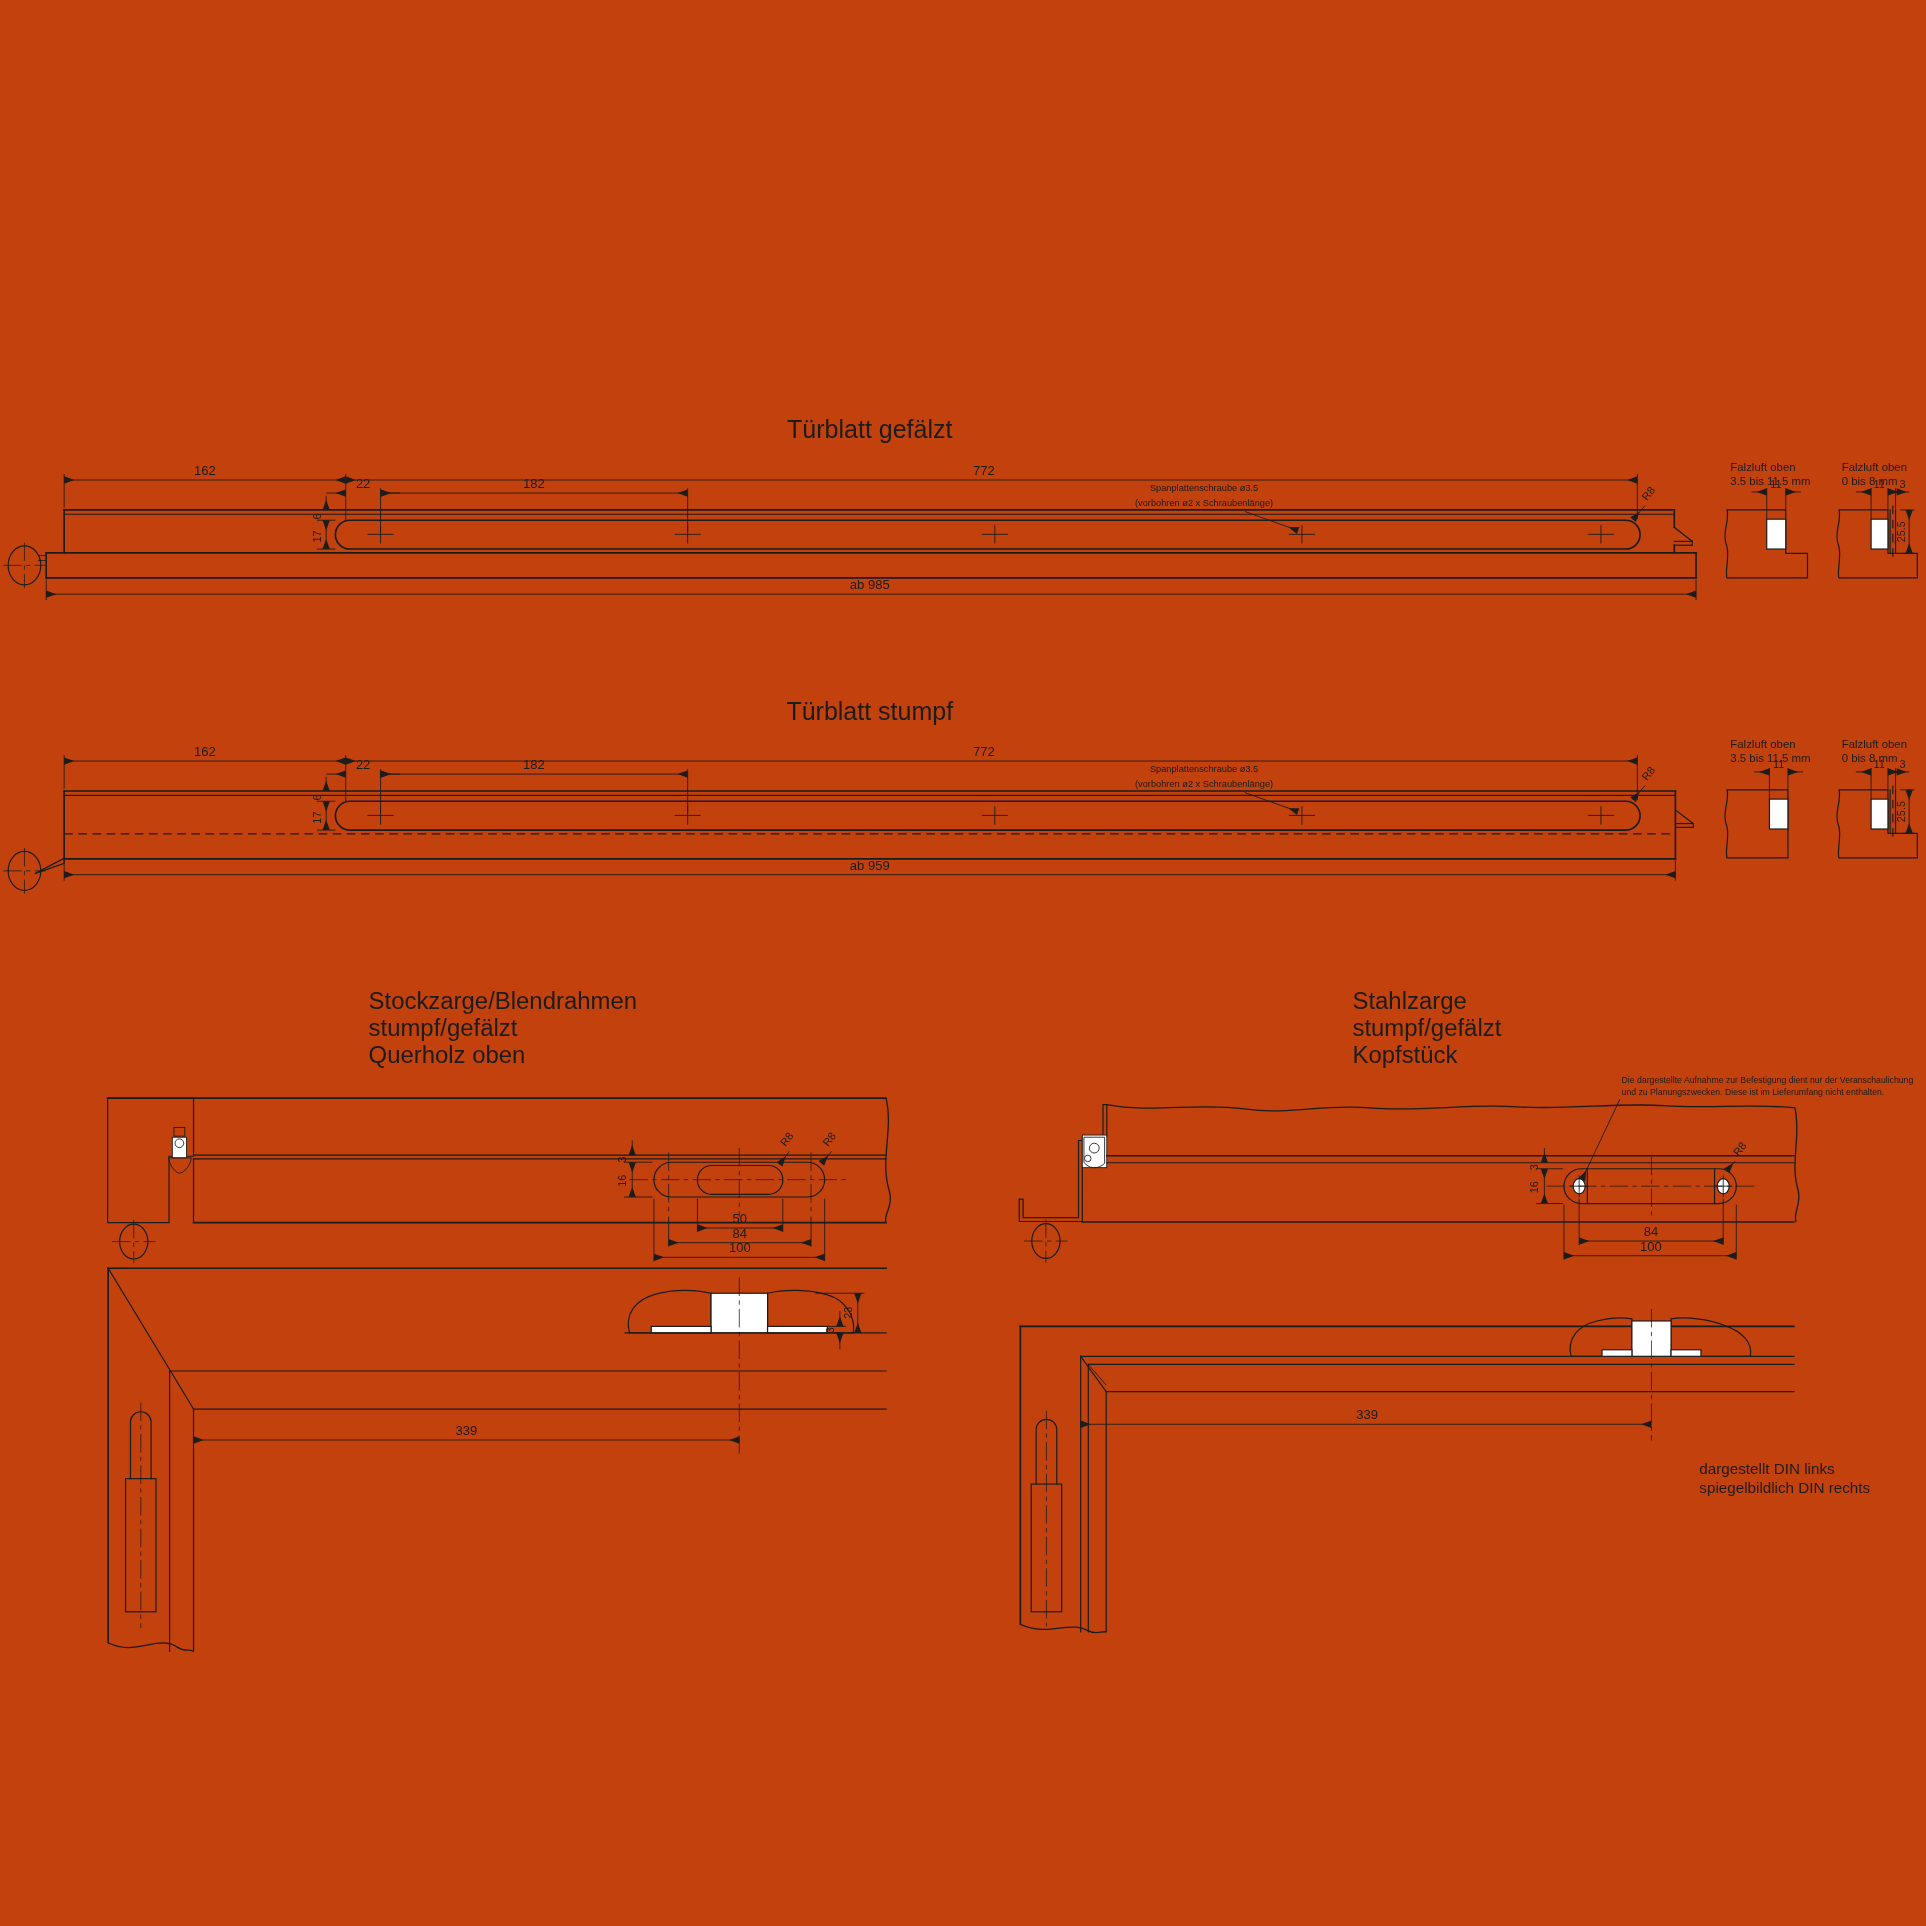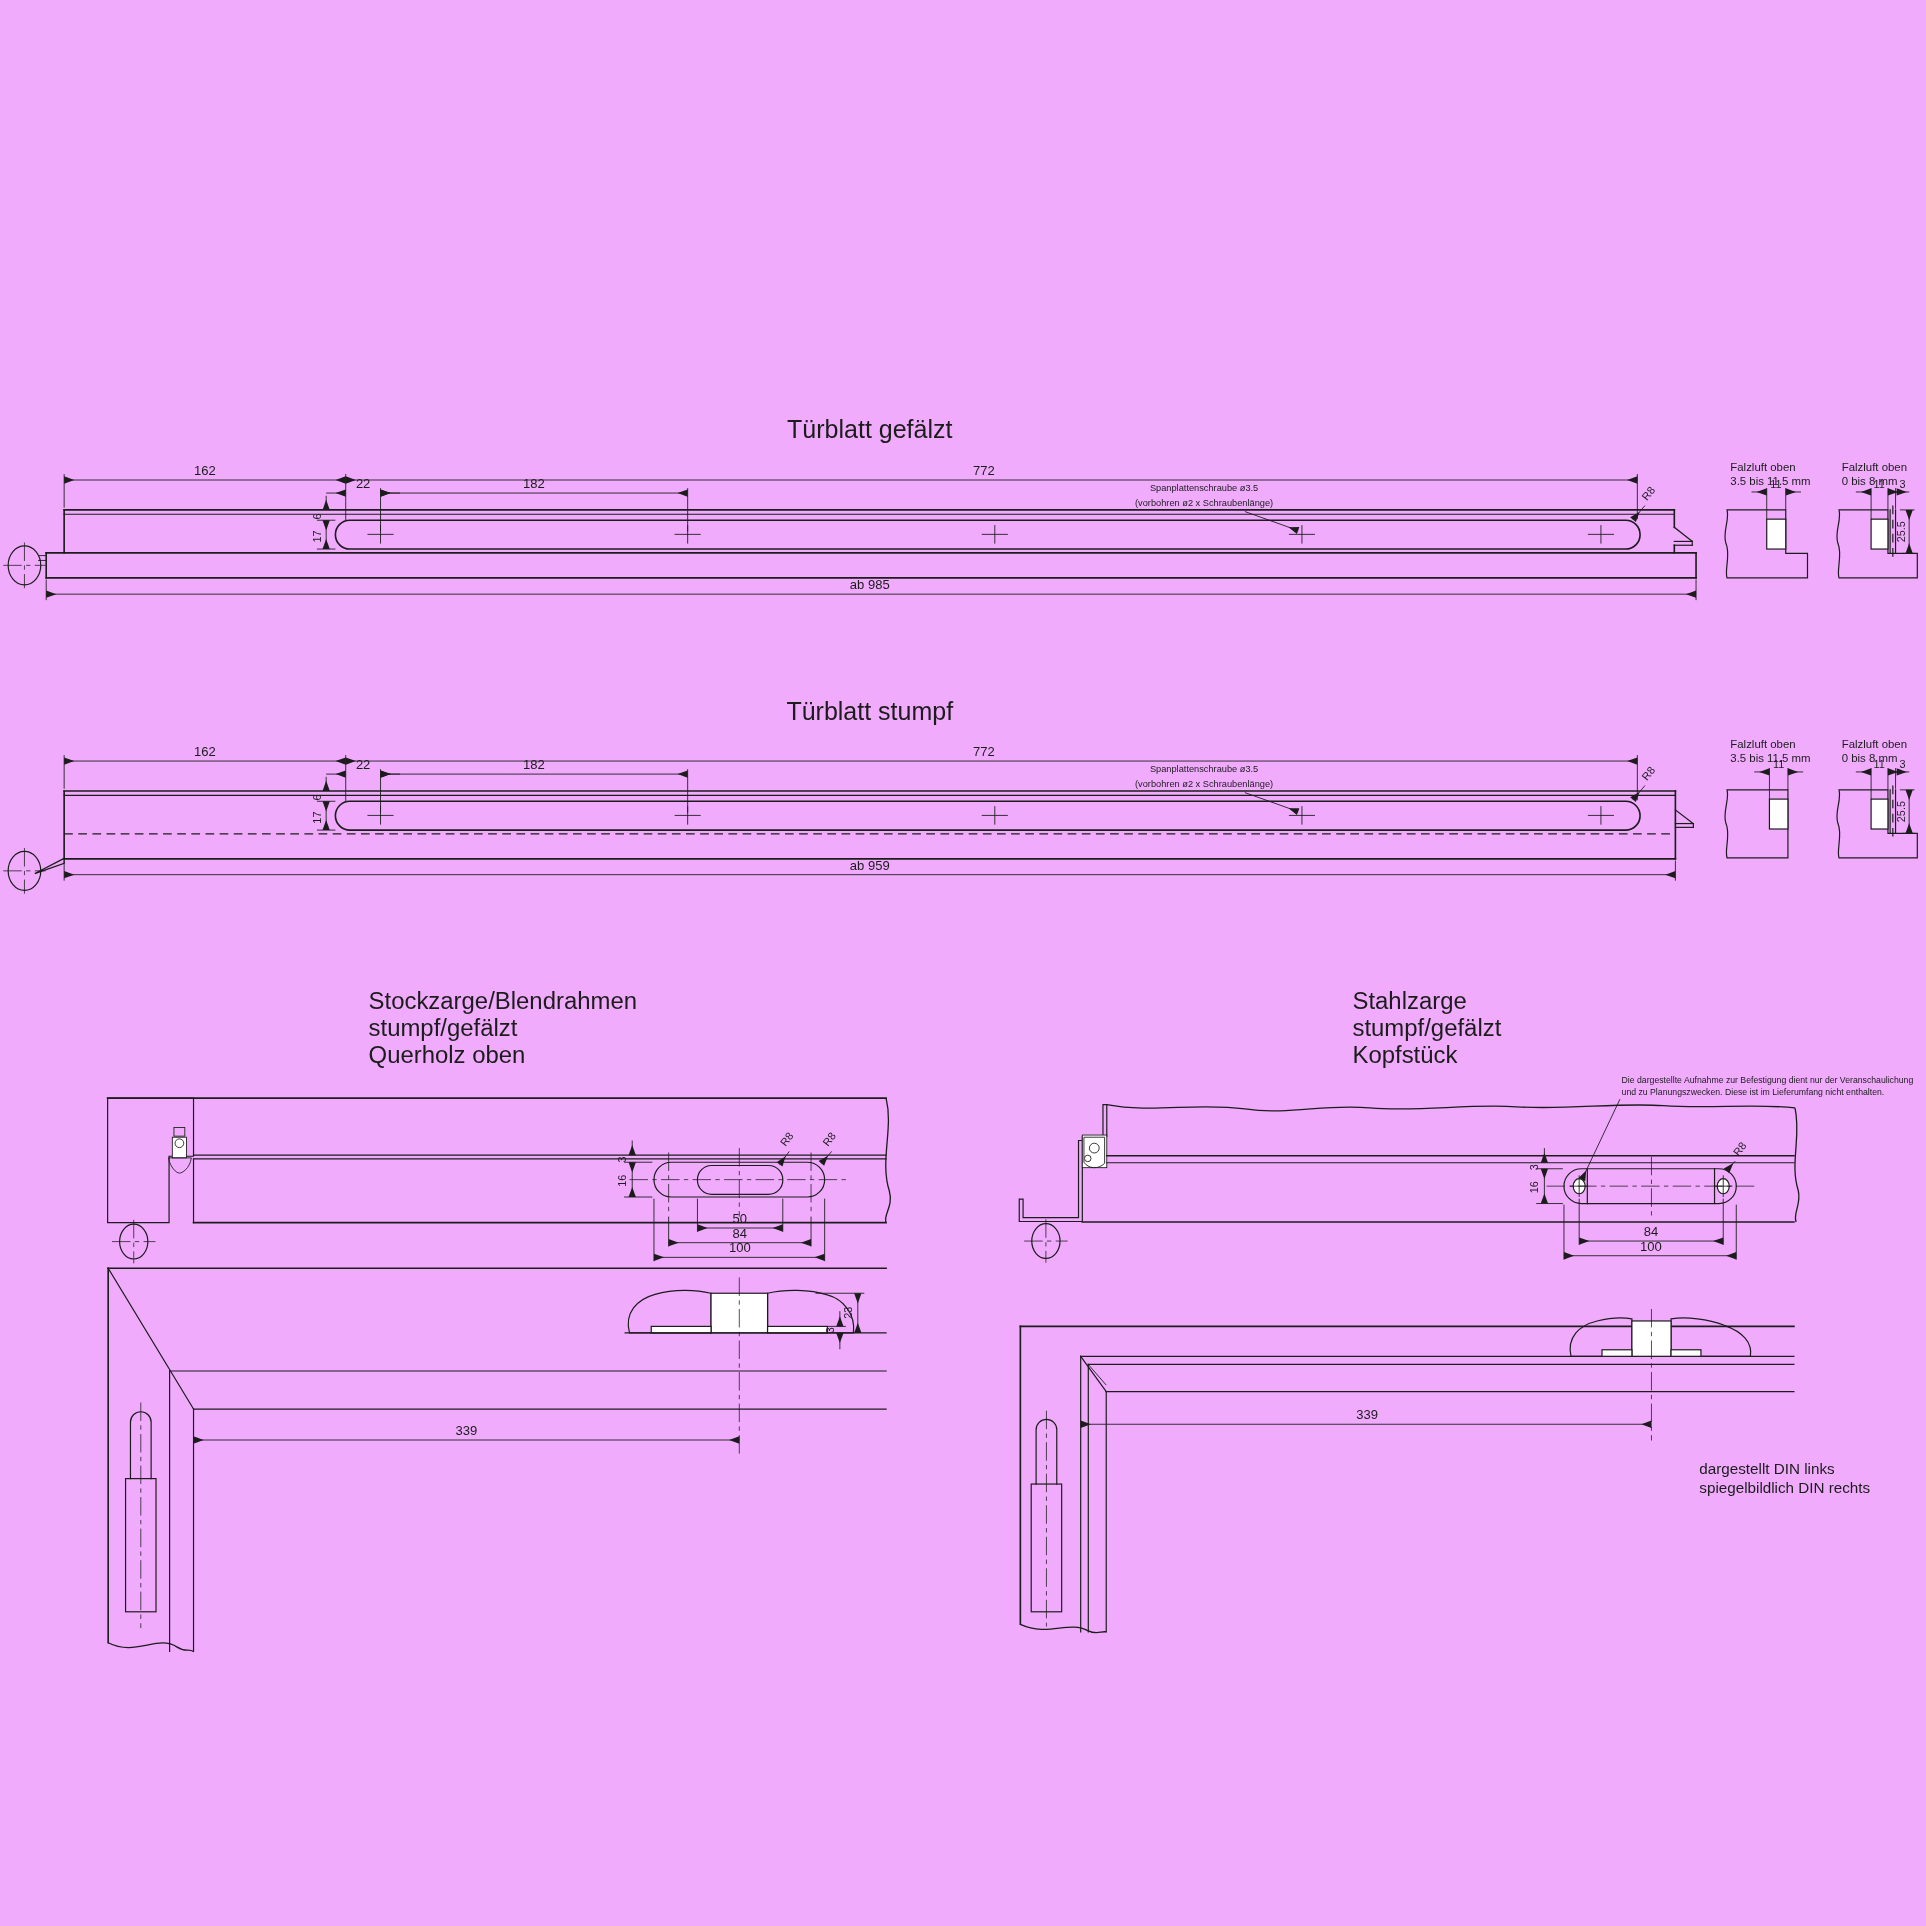--- a/index.html
+++ b/index.html
@@ -1,16 +1,16 @@
 <!DOCTYPE html>
 <html style="font-size:8.7px"><head>
 <meta charset="utf-8">
 <style>
   html,body{margin:0;padding:0;background:#ffffff;}
-  .sheet{width:100%;max-width:1926px;aspect-ratio:1/1;background:#f0abfc;}
+  .sheet{width:100%;max-width:1926px;aspect-ratio:1/1;background:#c2410c;}
   svg{display:block;width:100%;height:100%;font-family:"Liberation Sans",sans-serif;}
   .ln{stroke:#1c1c1c;stroke-width:3;fill:none;stroke-linecap:square;}
   .l2{stroke:#1c1c1c;stroke-width:2.2;fill:none;stroke-linecap:square;}
   .th{stroke:#1c1c1c;stroke-width:1.6;fill:none;}
   .dim{stroke:#1c1c1c;stroke-width:1.6;fill:none;}
   .cl{stroke:#1c1c1c;stroke-width:1.4;fill:none;stroke-dasharray:34 8 8 8;}
   .hd{stroke:#1c1c1c;stroke-width:2.2;fill:none;stroke-dasharray:16 10;}
   .wv{stroke:#1c1c1c;stroke-width:2.4;fill:none;}
   text{fill:#1c1c1c;}
   .t46{font-size:46px;} .t44{font-size:44px;} .t28{font-size:28px;}

